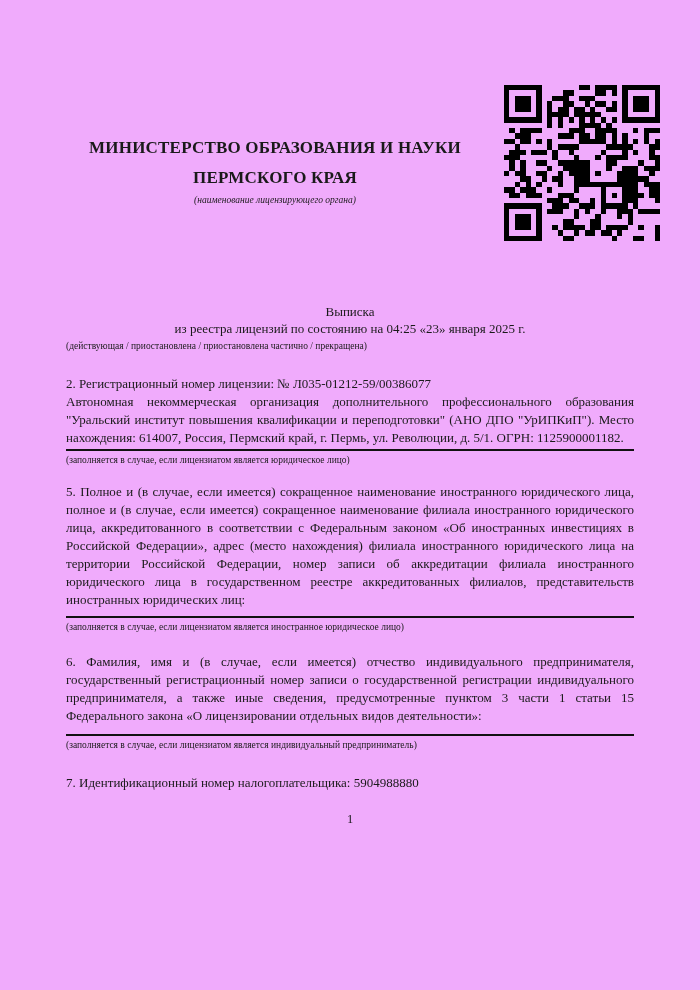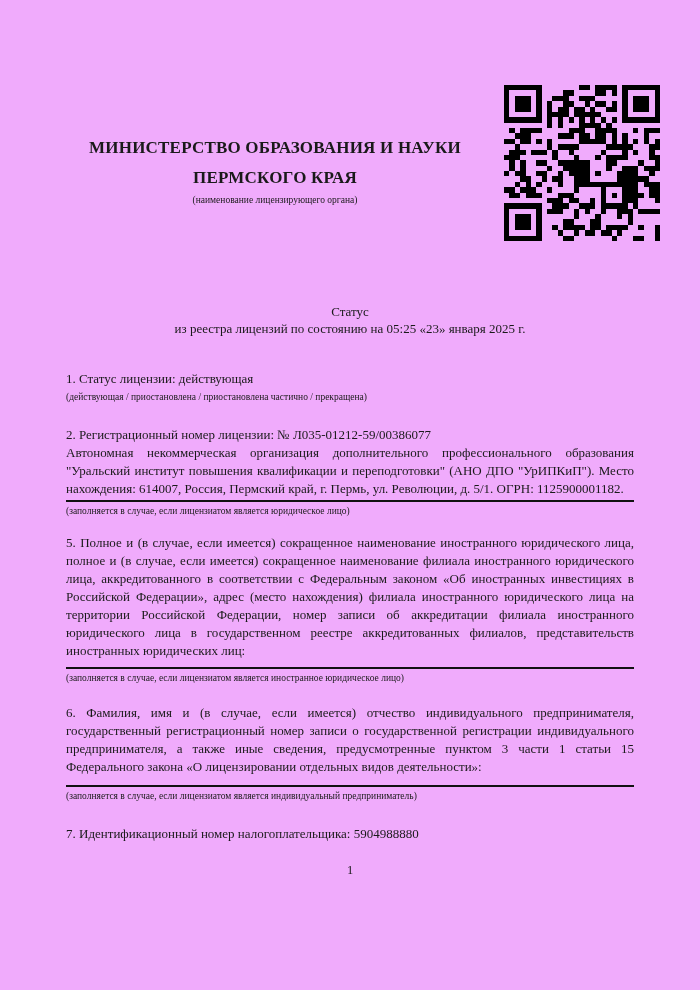--- a/index.html
+++ b/index.html
@@ -30,20 +30,21 @@
     font-size: 17px;
     font-weight: bold;
     line-height: 30px;
     letter-spacing: 0.2px;
     white-space: nowrap;
   }
   .header-caption {
     font-size: 9.5px;
     line-height: 12px;
     margin-top: 1px;
+    font-style: italic;
   }
   .qr {
     width: 156px;
     height: 156px;
     flex: 0 0 auto;
     shape-rendering: crispEdges;
   }
   .content { padding: 0 66px; box-sizing: border-box; }
   .title-block {
     margin-top: 62px;
@@ -511,25 +512,24 @@
           <rect x="24" y="28" width="1" height="1"></rect>
           <rect x="25" y="28" width="1" height="1"></rect>
           <rect x="28" y="28" width="1" height="1"></rect>
         </g>
       </svg>
   </div>
 
   <div class="content">
 
     <div class="title-block">
-      <div>Статус</div>
-      <div>из реестра лицензий по состоянию на 05:25 «23» января 2025 г.</div>
+      <div>Выписка</div>
+      <div>из реестра лицензий по состоянию на 04:25 «23» января 2025 г.</div>
     </div>
 
-    <p class="item body-text mt-item1">1. Статус лицензии: действующая</p>
     <div class="caption-note">(действующая / приостановлена / приостановлена частично / прекращена)</div>
 
     <p class="item body-text mt-item2">2. Регистрационный номер лицензии: № Л035-01212-59/00386077</p>
 
 
     <p class="item body-text justified">Автономная некоммерческая организация дополнительного профессионального образования "Уральский институт повышения квалификации и переподготовки" (АНО ДПО "УрИПКиП"). Место нахождения: 614007, Россия, Пермский край, г. Пермь, ул. Революции, д. 5/1. ОГРН: 1125900001182.</p>
     <hr class="rule">
     <div class="caption-note">(заполняется в случае, если лицензиатом является юридическое лицо)</div>
 
     <p class="item body-text justified mt-item5">5. Полное и (в случае, если имеется) сокращенное наименование иностранного юридического лица, полное и (в случае, если имеется) сокращенное наименование филиала иностранного юридического лица, аккредитованного в соответствии с Федеральным законом «Об иностранных инвестициях в Российской Федерации», адрес (место нахождения) филиала иностранного юридического лица на территории Российской Федерации, номер записи об аккредитации филиала иностранного юридического лица в государственном реестре аккредитованных филиалов, представительств иностранных юридических лиц:</p>

